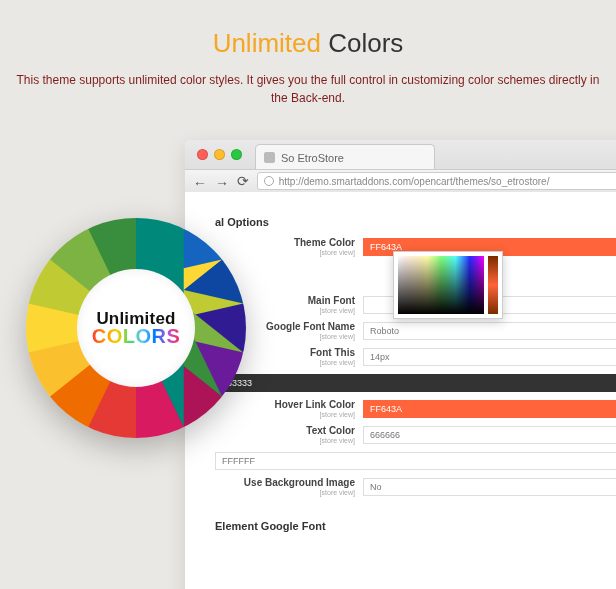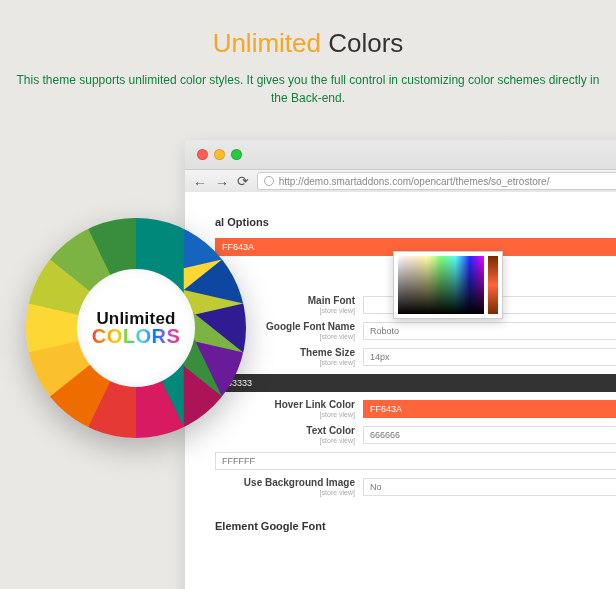--- a/index.html
+++ b/index.html
@@ -7,21 +7,21 @@
     width: 616px; height: 589px;
     background: #eae8e4;
     font-family: "Helvetica Neue", Arial, sans-serif;
     color: #555;
     position: relative;
     overflow: hidden;
   }
   .hero { text-align: center; padding: 28px 8px 10px; }
   .hero h1 { font-size: 26px; font-weight: 400; color: #333; }
   .hero h1 .accent { color: #f5a623; font-weight: 400; }
-  .hero p { font-size: 12px; color: #15803d; margin-top: 12px; line-height: 1.5; }
+  .hero p { font-size: 12px; color: #7f1d1d; margin-top: 12px; line-height: 1.5; }
 
   .browser {
     position: absolute;
     left: 185px; top: 140px;
     width: 600px;
     background: #fff;
     border-radius: 6px 0 0 0;
     box-shadow: 0 6px 20px rgba(0,0,0,.12);
   }
   .chrome-top {
@@ -169,35 +169,40 @@
   </div>
 </div>
 
 <div class="browser">
   <div class="chrome-top">
     <div class="dots">
       <span class="dot r"></span>
       <span class="dot y"></span>
       <span class="dot g"></span>
     </div>
+    <div class="tab">
+      <span class="favicon"></span>
+      <span>So EtroStore</span>
+    </div>
     <div class="toolbar">
       <span class="nav-arrow">←</span>
       <span class="nav-arrow">→</span>
       <span class="nav-arrow">⟳</span>
       <div class="addr">
         <span class="globe"></span>
         <span>http://demo.smartaddons.com/opencart/themes/so_etrostore/</span>
       </div>
     </div>
   </div>
 
   <div class="page">
     <div class="section-head">al Options</div>
 
     <div class="form-row">
+      <div class="lbl"><span>Theme Color</span><span class="sub">[store view]</span></div>
       <div class="fld filled-orange">
           <span>FF643A</span>
         </div>
 
     </div>
 
     <div style="height:8px"></div>
     <div class="section-head" style="padding-left:0">ont</div>
 
     <div class="form-row">
@@ -206,21 +211,21 @@
           <span></span>
         </div>
     </div>
     <div class="form-row">
       <div class="lbl"><span>Google Font Name</span><span class="sub">[store view]</span></div>
       <div class="fld">
           <span>Roboto</span>
         </div>
     </div>
     <div class="form-row">
-      <div class="lbl"><span>Theme Size</span><span class="sub">[store view]</span></div>
+      <div class="lbl"><span>Font This</span><span class="sub">[store view]</span></div>
       <div class="fld">
           <span>14px</span>
         </div>
     </div>
     <div class="form-row">
       <div class="fld filled-dark">
           <span>333333</span>
         </div>
 
     </div>

